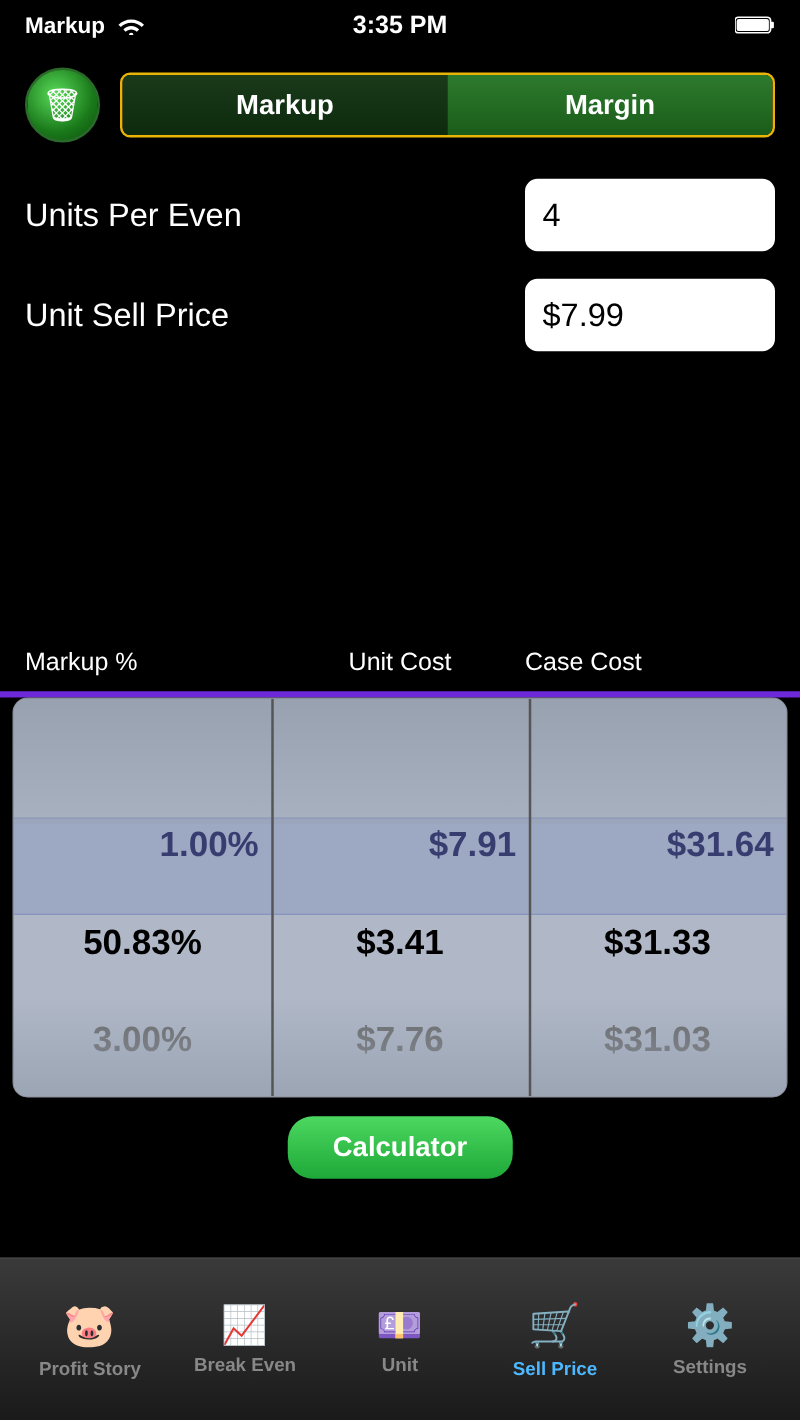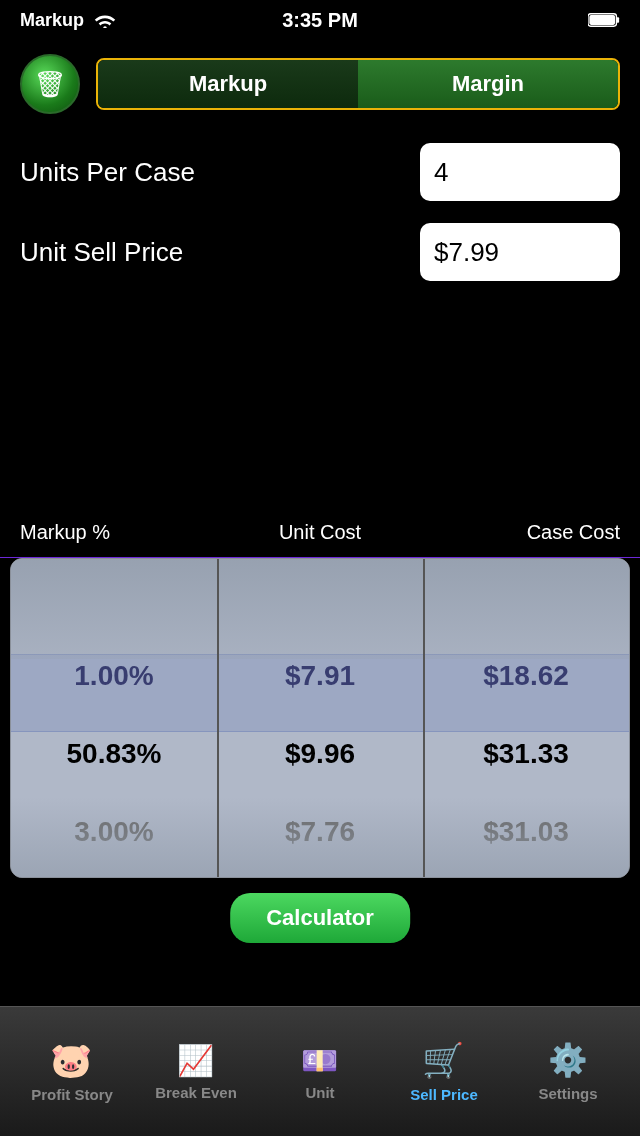--- a/index.html
+++ b/index.html
@@ -112,33 +112,33 @@
     .black-section {
       background: #000;
       height: 190px;
     }
 
     
     .col-headers {
       background: #000;
       display: flex;
       padding: 10px 20px;
-      border-bottom: 1px solid #6d28d9;
+      border-bottom: 5px solid #6d28d9;
       height: 50px;
       align-items: center;
     }
     .col-header {
       color: #fff;
       font-size: 20px;
       font-weight: 400;
       text-align: center;
     }
     .col-header:nth-child(1) { flex: 1; text-align: left; }
     .col-header:nth-child(2) { flex: 1; text-align: center; }
-    .col-header:nth-child(3) { flex: 1; text-align: right; }
+    .col-header:nth-child(3) { flex: 1; text-align: left; }
 
     
     .picker-container {
       position: relative;
       background: #b0b8c8;
       margin: 0 10px;
       border-radius: 12px;
       height: 320px;
       overflow: hidden;
       border: 1px solid #8a909a;
@@ -205,20 +205,21 @@
     .picker-cell {
       flex: 1;
       text-align: center;
       font-size: 28px;
       font-weight: 600;
       color: #000;
       padding: 0 10px;
     }
     .picker-row.selected .picker-cell {
       color: #2a2a5a;
+      text-align: right;
     }
     .picker-row.dimmed .picker-cell {
       color: #666;
     }
 
     
     .calculator-btn {
       position: absolute;
       bottom: 193px;
       left: 50%;
@@ -308,21 +309,21 @@
       <span>Markup</span>
     </div>
     <div class="segment-btn active">
       <span>Margin</span>
     </div>
   </div>
 </div>
 
 <div class="inputs-section">
   <div class="input-row">
-    <label class="input-label">Units Per Case</label>
+    <label class="input-label">Units Per Even</label>
     <input type="text" class="input-field" value="4" style="">
   </div>
   <div class="input-row">
     <label class="input-label">Unit Sell Price</label>
     <input type="text" class="input-field" value="$7.99" style="">
   </div>
 </div>
 
 <div class="black-section"></div>
 
@@ -341,26 +342,26 @@
 
     <div class="picker-row">
       <div class="picker-cell"></div>
       <div class="picker-cell"></div>
       <div class="picker-cell"></div>
     </div>
 
     <div class="picker-row selected">
       <div class="picker-cell">1.00%</div>
       <div class="picker-cell">$7.91</div>
-      <div class="picker-cell">$18.62</div>
+      <div class="picker-cell">$31.64</div>
     </div>
 
     <div class="picker-row">
       <div class="picker-cell">50.83%</div>
-      <div class="picker-cell">$9.96</div>
+      <div class="picker-cell">$3.41</div>
       <div class="picker-cell">$31.33</div>
     </div>
 
     <div class="picker-row dimmed">
       <div class="picker-cell">3.00%</div>
       <div class="picker-cell">$7.76</div>
       <div class="picker-cell">$31.03</div>
     </div>
   </div>
 </div>

